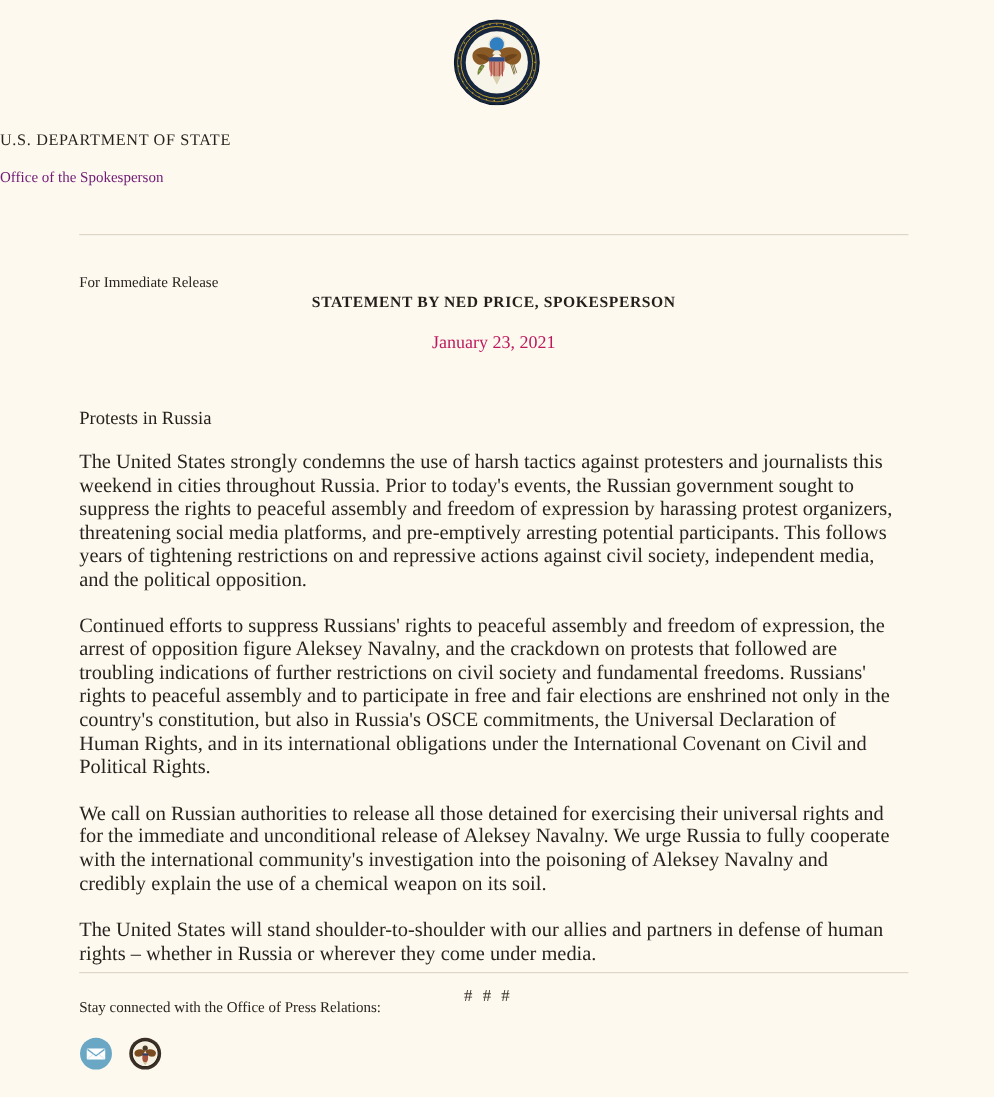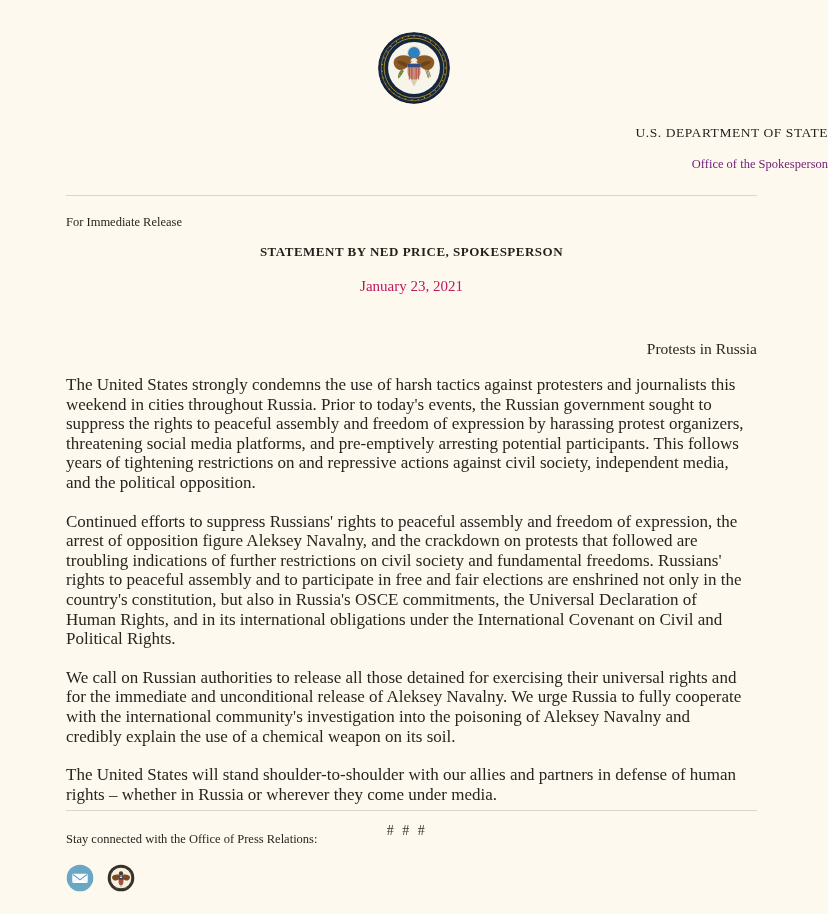--- a/index.html
+++ b/index.html
@@ -17,22 +17,22 @@
   }
   .page {
     position: relative;
     width: 828px;
     height: 914px;
     box-sizing: border-box;
   }
 
   
   .masthead {
-    padding-top: 32px;
-    text-align: right;
+    padding-top: 16px;
+    text-align: left;
   }
   .seal-wrap {
     display: flex;
     justify-content: center;
     align-items: center;
   }
   .seal {
     width: 72px;
     height: 72px;
     display: block;
@@ -62,42 +62,42 @@
   .rule.top { top: 195px; }
   .rule.bottom { top: 810px; }
 
   
   .content {
     position: absolute;
     left: 66px;
     width: 691px;
   }
   .release-line {
-    top: 215px;
+    top: 228px;
     font-size: 12.5px;
     color: #2a2420;
   }
   .statement-head {
     top: 244px;
     text-align: center;
     font-size: 13px;
     letter-spacing: 0.5px;
     text-transform: uppercase;
     color: #241f1b;
     font-weight: bold;
   }
   .date-line {
     top: 278px;
     font-size: 15px;
     color: #be185d;
     text-align: center;
   }
   .doc-title {
     top: 340px;
-    text-align: right;
+    text-align: left;
     font-size: 15.5px;
     color: #241f1b;
   }
 
   .body-copy {
     position: absolute;
     left: 66px;
     top: 375px;
     width: 682px;
   }

